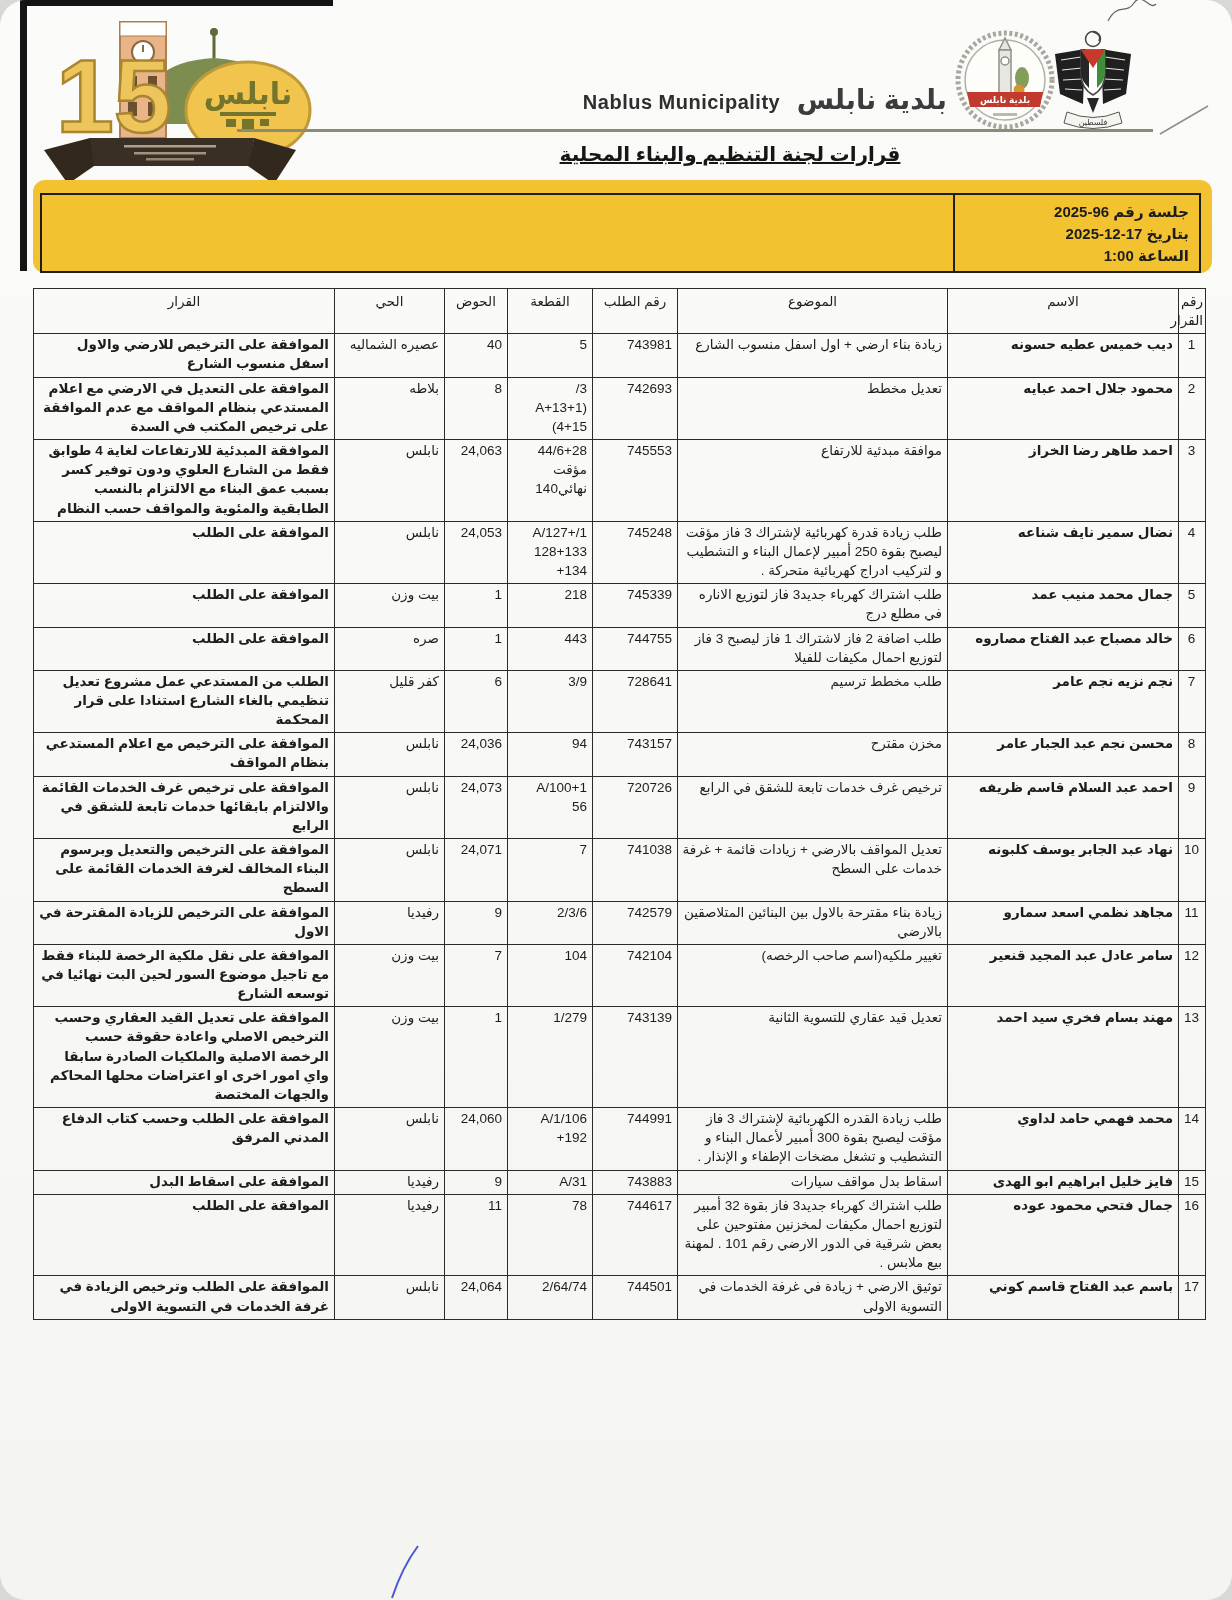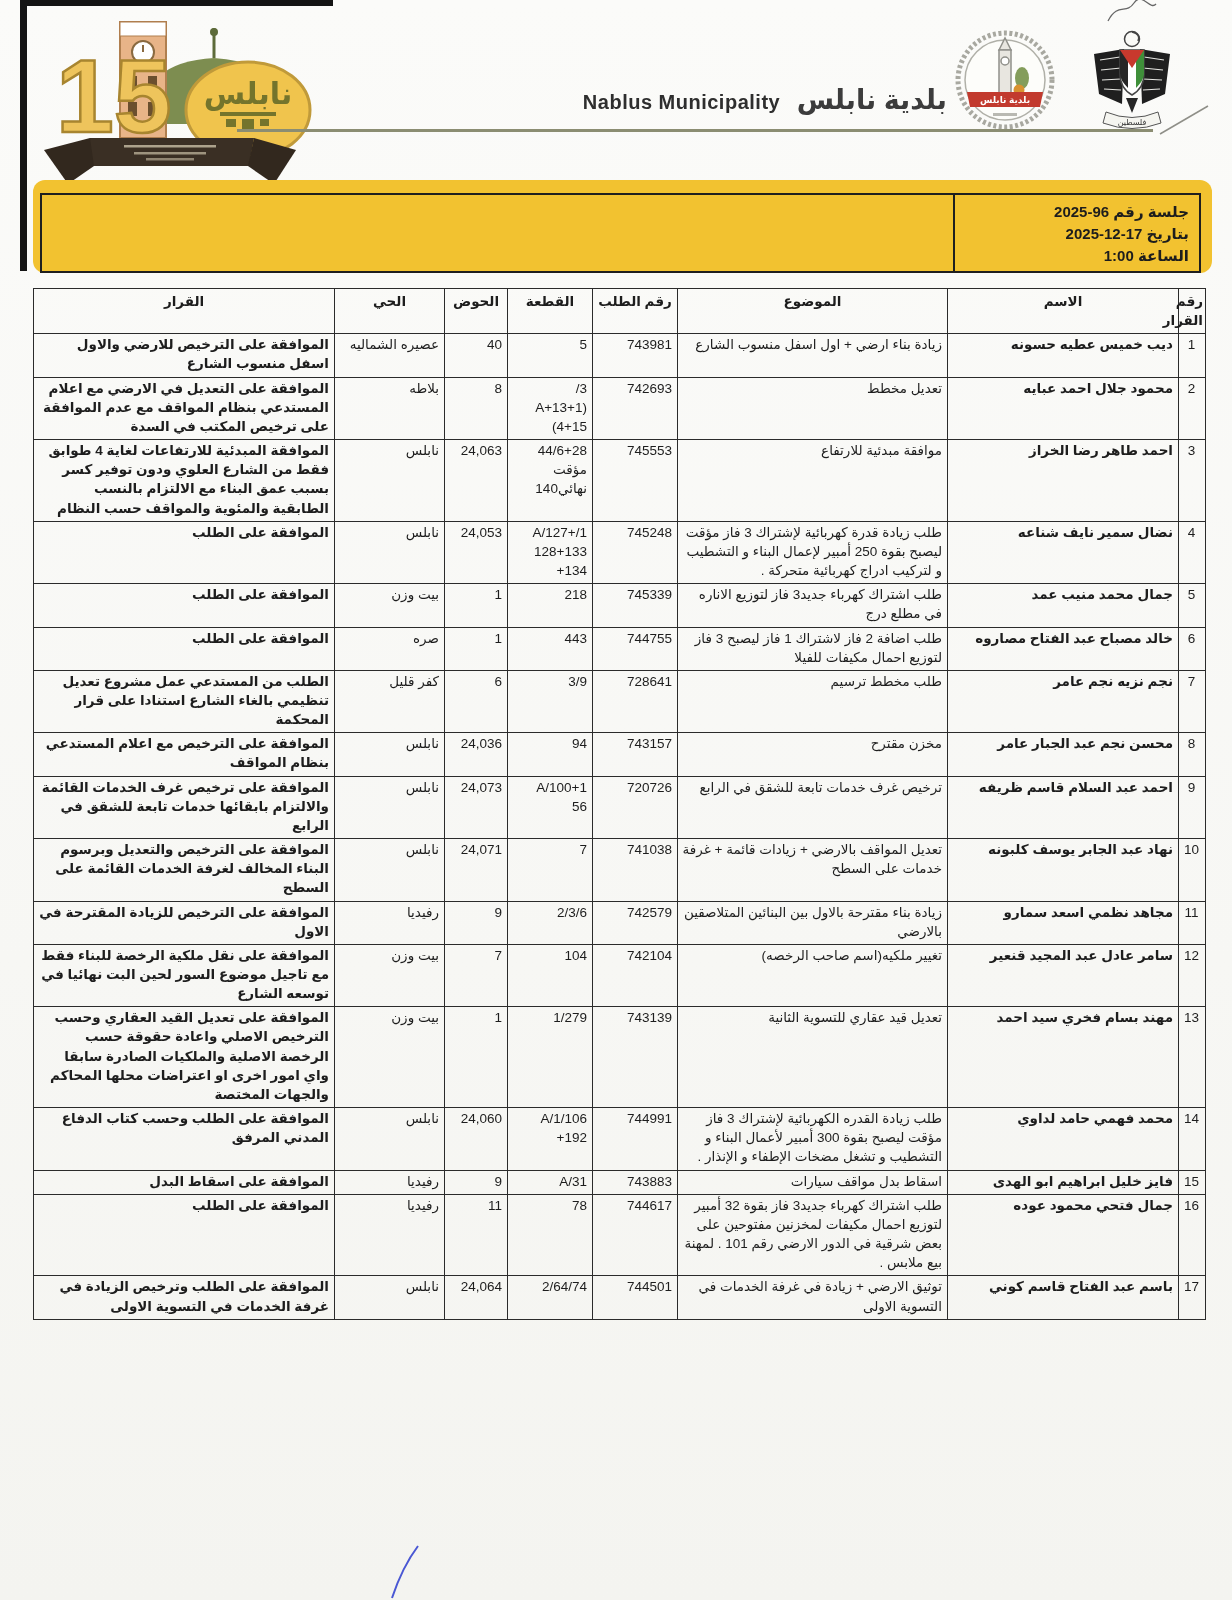--- a/index.html
+++ b/index.html
@@ -1,28 +1,29 @@
 <!DOCTYPE html>
 <html lang="ar"><head>
 <meta charset="utf-8">
 <style>
   html,body{margin:0;padding:0;background:#d8d8d4;}
   .page{
     position:relative; width:1232px; height:1600px; margin:0 auto;
     background:linear-gradient(180deg,#fbfbf9 0%,#f7f7f4 60%,#f4f4f0 100%);
     overflow:hidden; font-family:"Liberation Sans","DejaVu Sans",sans-serif;
     color:#1d1d1d;
+    border-radius:26px;
   }
   
   .edge-v{position:absolute;left:20px;top:0;width:7px;height:271px;background:#141414;}
   .edge-h{position:absolute;left:20px;top:0;width:313px;height:6px;background:#141414;}
   
   .logo150{position:absolute;left:28px;top:6px;}
   .seal{position:absolute;left:952px;top:28px;}
-  .emblem{position:absolute;left:1086px;top:24px;}
+  .emblem{position:absolute;left:1047px;top:24px;}
   .muni-name{
     position:absolute;right:285px;top:84px;direction:rtl;white-space:nowrap;
     font-weight:bold;color:#3c3c3c;margin-left:8px;
   }
   .muni-name .ar{font-size:27px;letter-spacing:1px;}
   .muni-name .en{font-size:20px;margin-right:12px;letter-spacing:0.5px;color:#2e2e2e;}
   .hdr-rule{position:absolute;left:237px;top:129px;width:916px;height:2.5px;background:#8b8d72;}
   .scratch{position:absolute;left:1158px;top:100px;}
   .pen-squiggle{position:absolute;left:1100px;top:0;}
   .doc-title{
@@ -50,21 +51,21 @@
   .tbl-wrap{position:absolute;left:33px;top:288px;width:1172px;}
   table.decisions{
     border-collapse:collapse;table-layout:fixed;width:1172px;direction:rtl;
     background:transparent;
   }
   table.decisions th, table.decisions td{
     border:1.4px solid #2b2b2b;vertical-align:top;
     font-size:13.5px;line-height:1.42;padding:1px 5px 3px 4px;
   }
   table.decisions th{
-    font-weight:bold;text-align:center;padding:3px 2px;font-size:13.5px;
+    font-weight:normal;text-align:center;padding:3px 2px;font-size:13.5px;
   }
   th.c-num-h{font-size:9px;padding:3px 0;}
   td.c-num{text-align:center;font-size:13px;padding-left:1px;padding-right:1px;}
   td.c-name{font-weight:bold;}
   td.c-decision{font-weight:bold;}
   td.c-req,td.c-plot,td.c-basin{text-align:right;white-space:pre-line;padding-left:3px;}
   td.c-plot{text-align:right;}
   td.c-district{font-size:12.5px;}
   .pen-mark{position:absolute;left:378px;top:1540px;}
 </style>
@@ -154,20 +155,21 @@
     <svg width="54" height="36">
         <line x1="2" y1="34" x2="50" y2="6" stroke="#8f8f88" stroke-width="1.5"></line>
       </svg>
   </div>
   <div class="pen-squiggle">
     <svg width="60" height="24">
         <path d="M8 21 C 18 2, 26 15, 34 3 S 50 11, 56 4" stroke="#666" stroke-width="1.3" fill="none"></path>
       </svg>
   </div>
 
+  <div class="doc-title">قرارات لجنة التنظيم والبناء المحلية</div>
 
   <div class="session-highlight" style="background: rgb(242, 194, 48);"></div>
   <div class="session-box">
     <div class="session-meta">
       <div>جلسة رقم 96-2025</div>
       <div>بتاريخ 17-12-2025</div>
       <div>الساعة 1:00</div>
     </div>
   </div>
 

